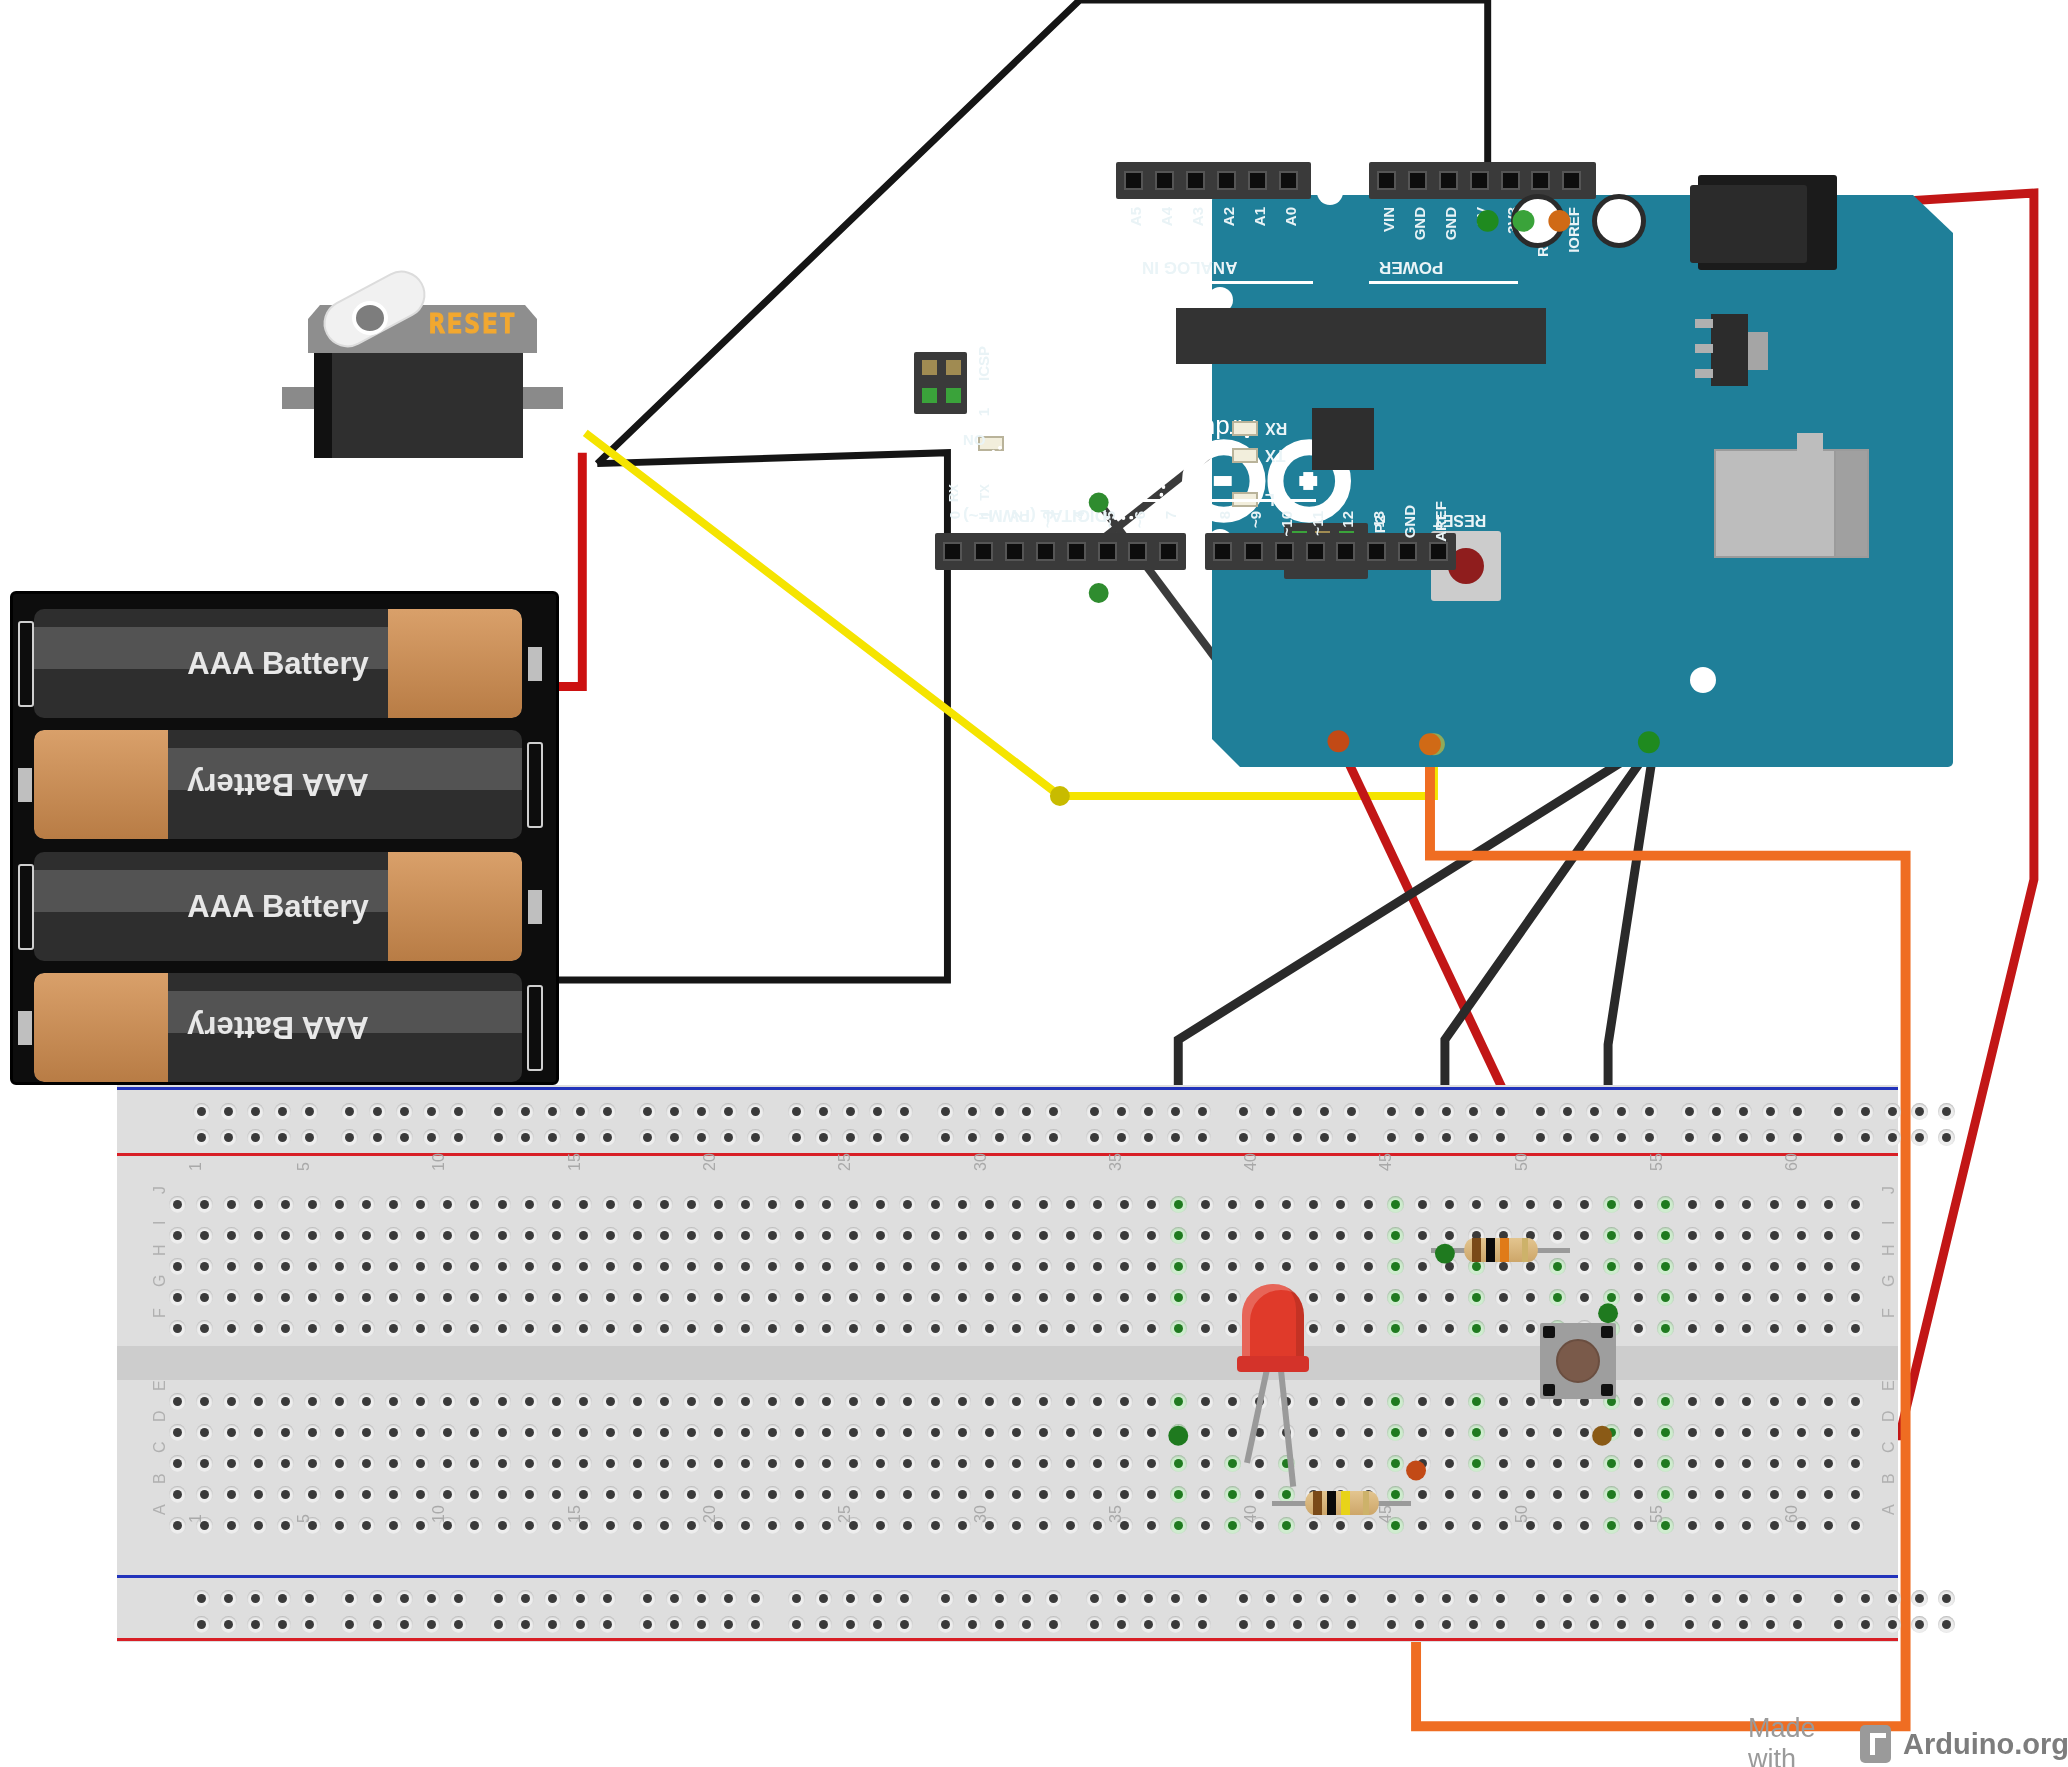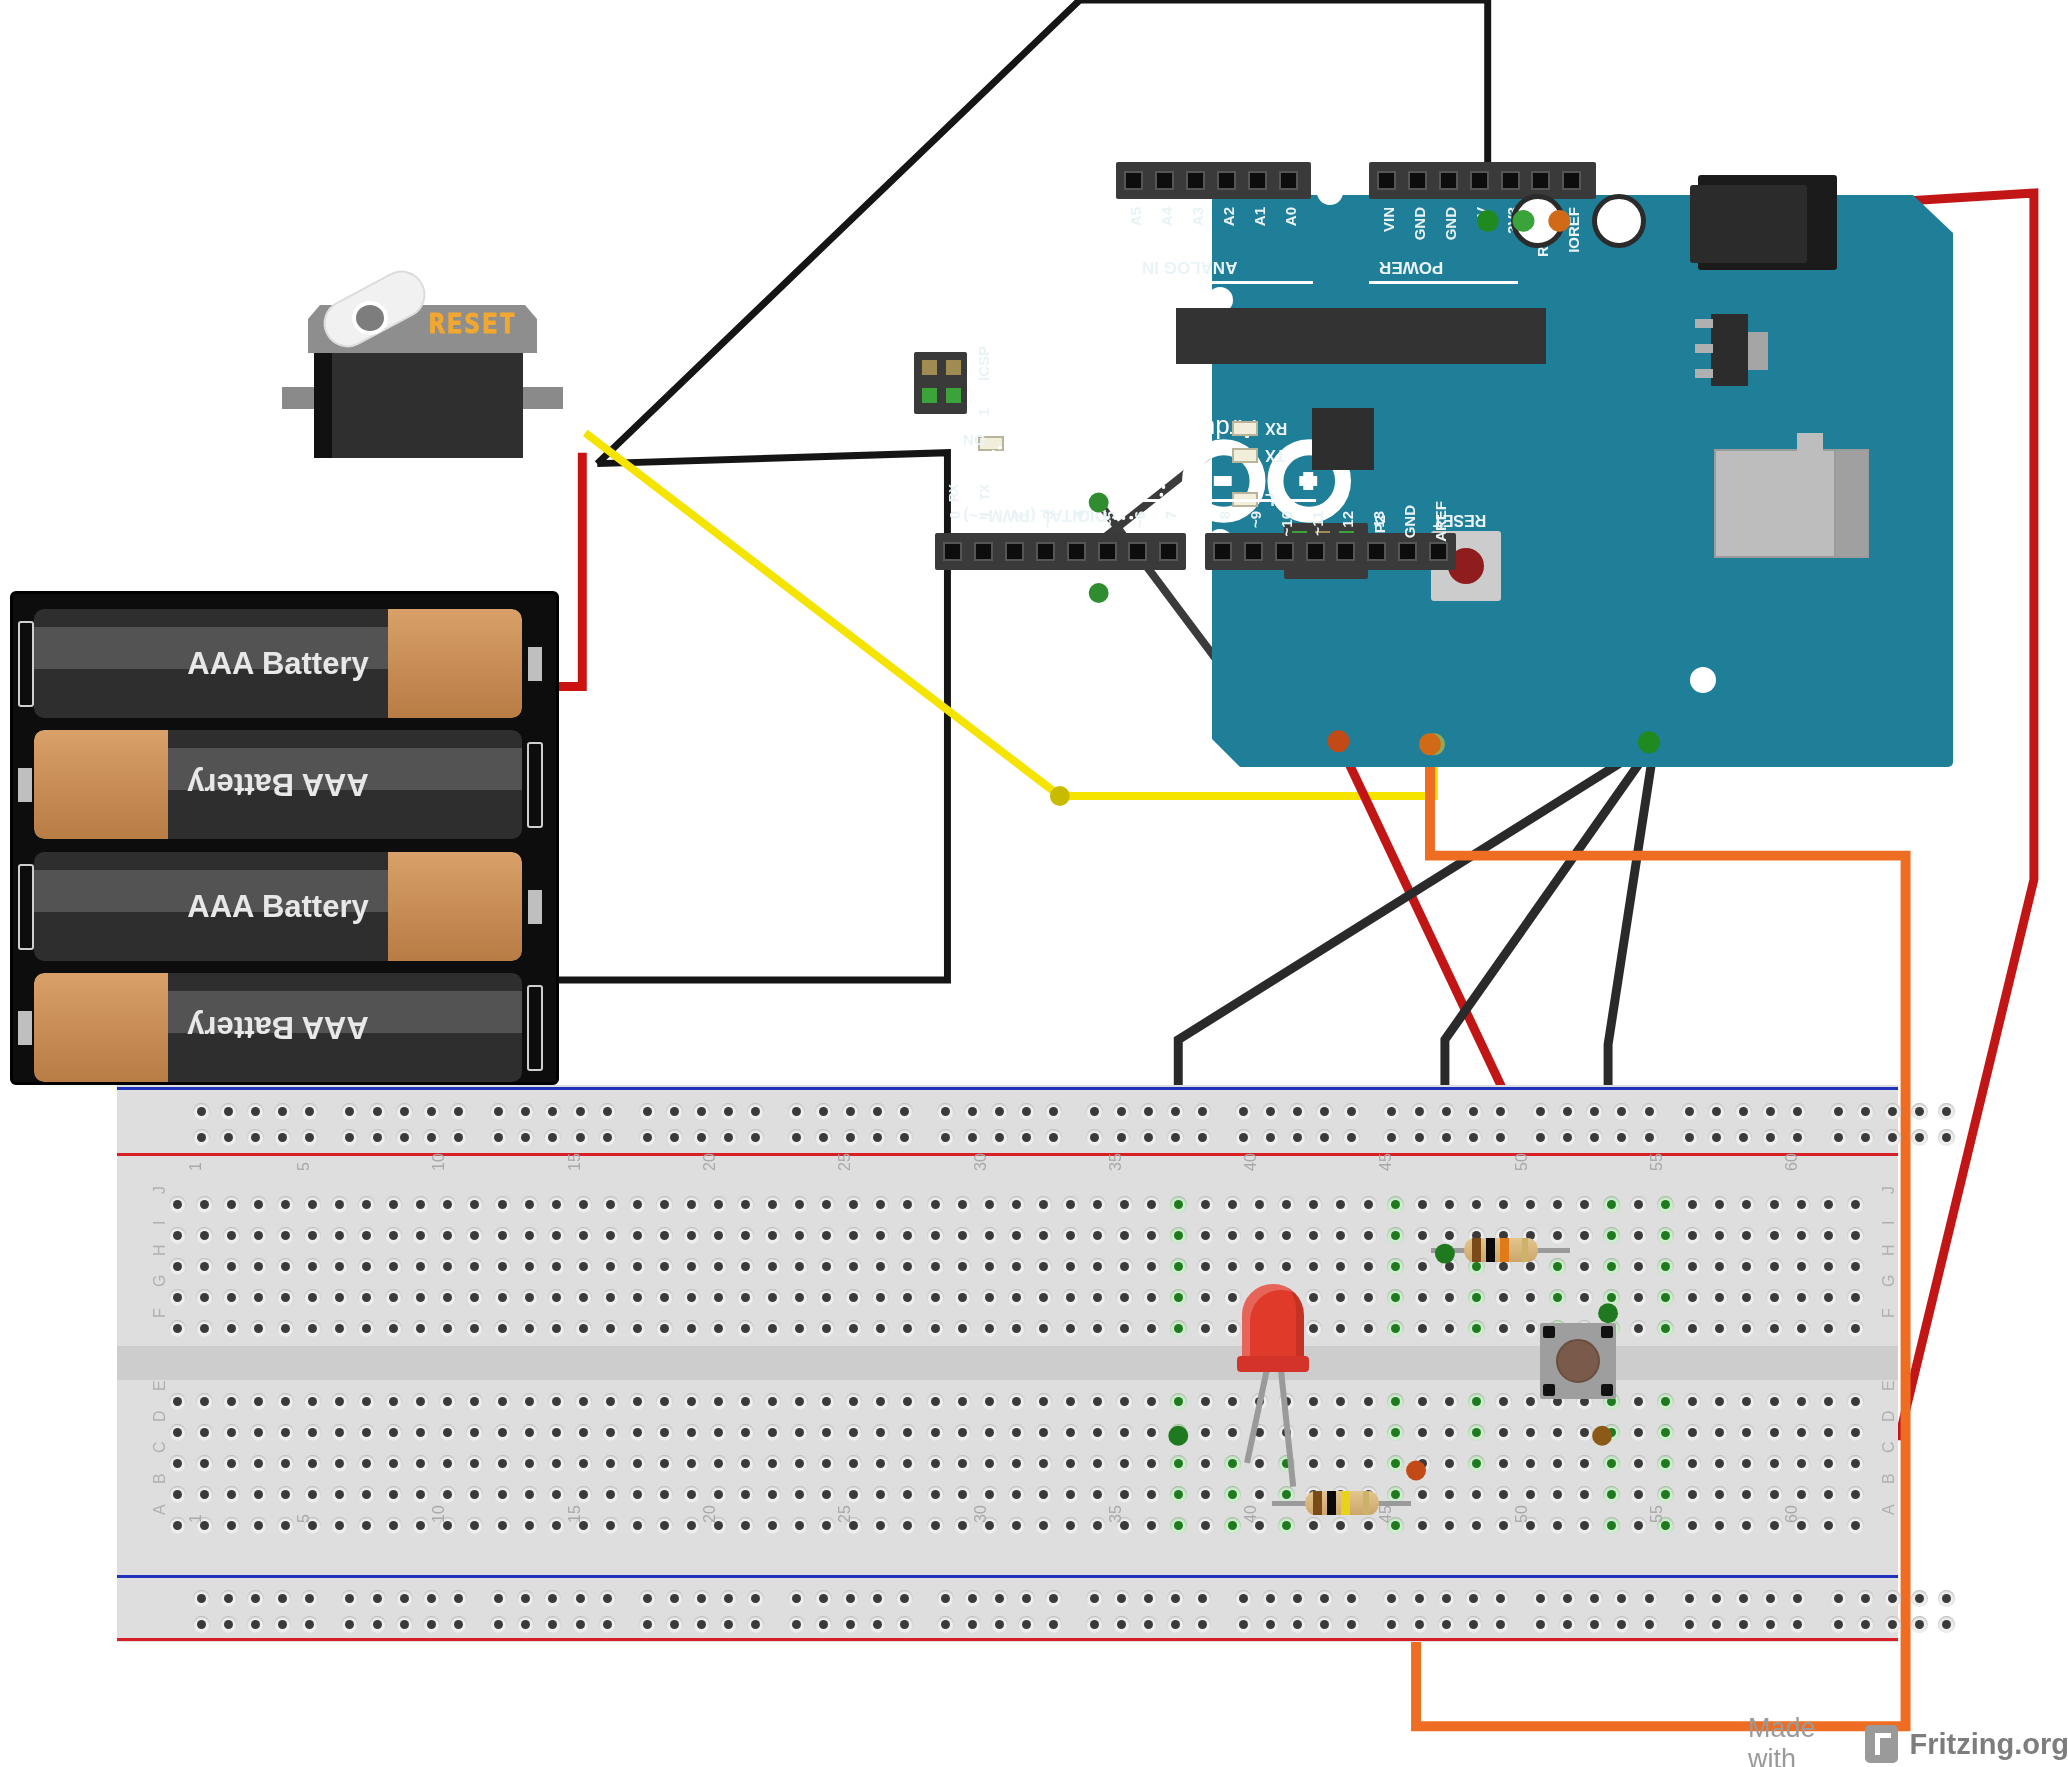--- a/index.html
+++ b/index.html
@@ -1442,17 +1442,17 @@
     <circle cx="1184" cy="1443" r="10" fill="#1f7a1f"></circle>
     <circle cx="1452" cy="1260" r="10" fill="#1f7a1f"></circle>
     <circle cx="1616" cy="1320" r="10" fill="#1f7a1f"></circle>
     <circle cx="1610" cy="1443" r="10" fill="#8a5a16"></circle>
     <circle cx="1423" cy="1478" r="10" fill="#c24a16"></circle>
   </svg>
 
   <div id="footer" class="abs">
     <span class="made">Made with</span>
     <span class="flogo"></span>
-    <span class="fname">Fritzing.org</span>
+    <span class="fname">Arduino.org</span>
   </div>
 
 </div>
 
 
 </body></html>

